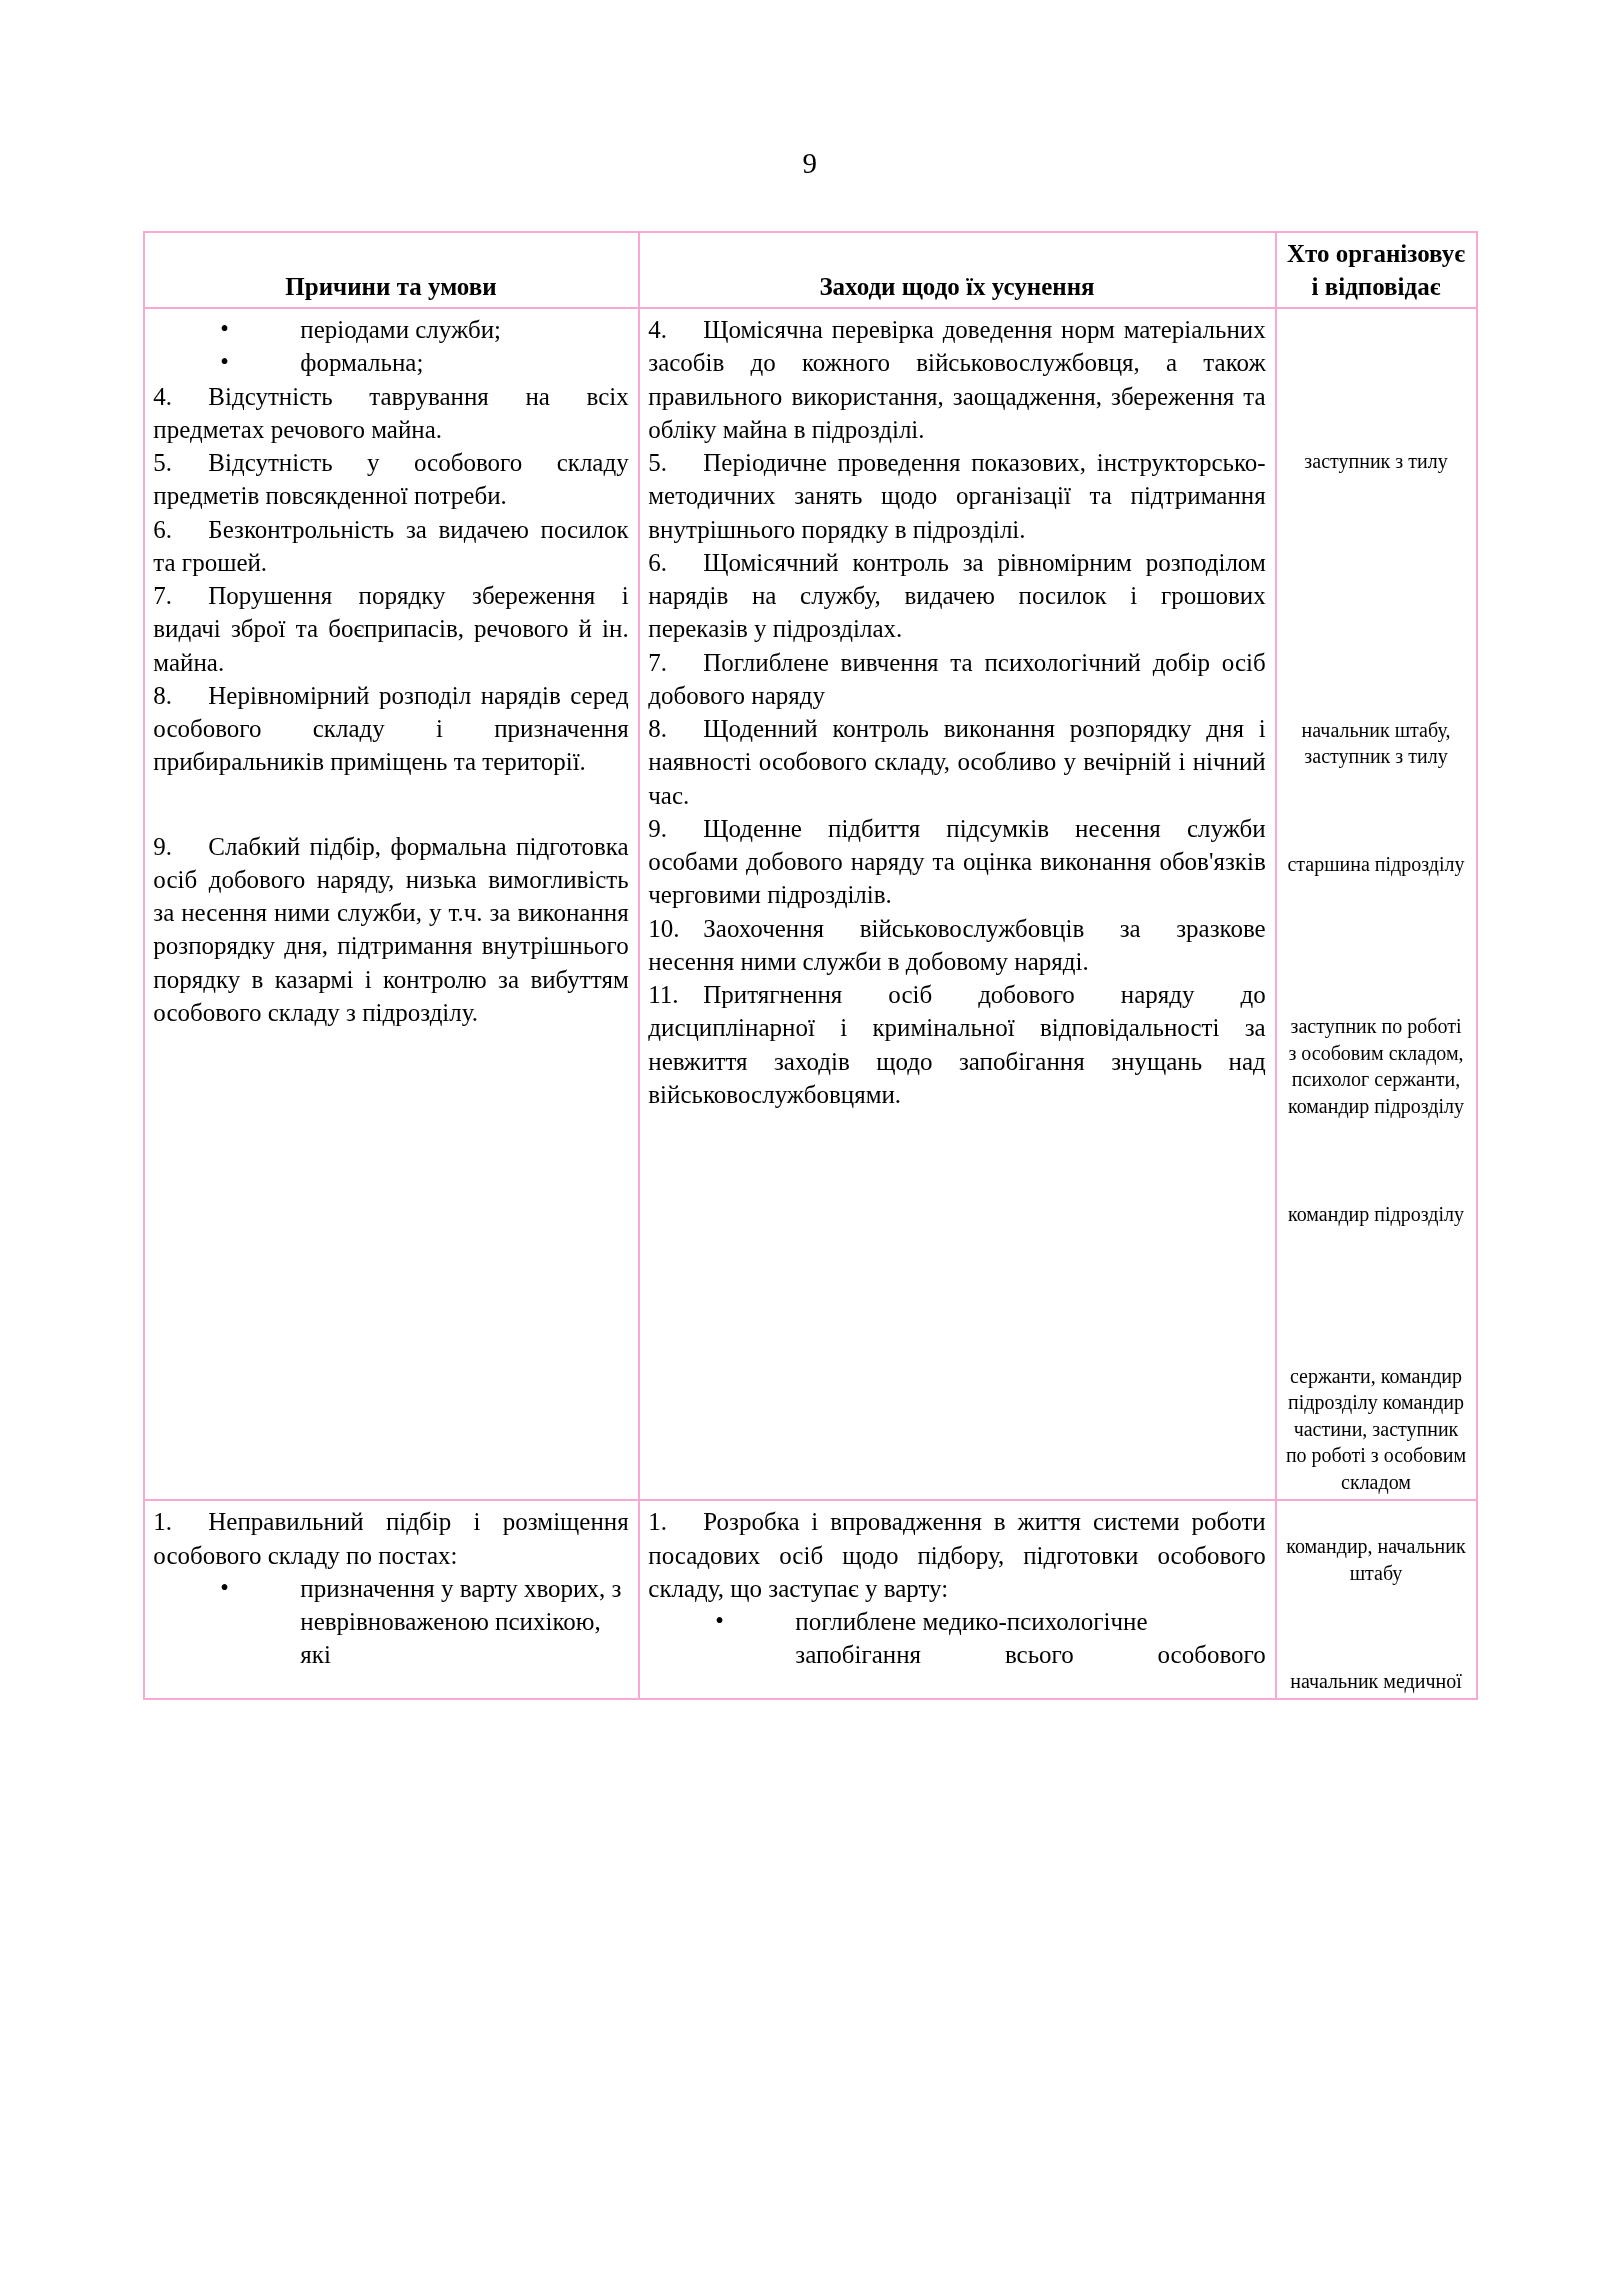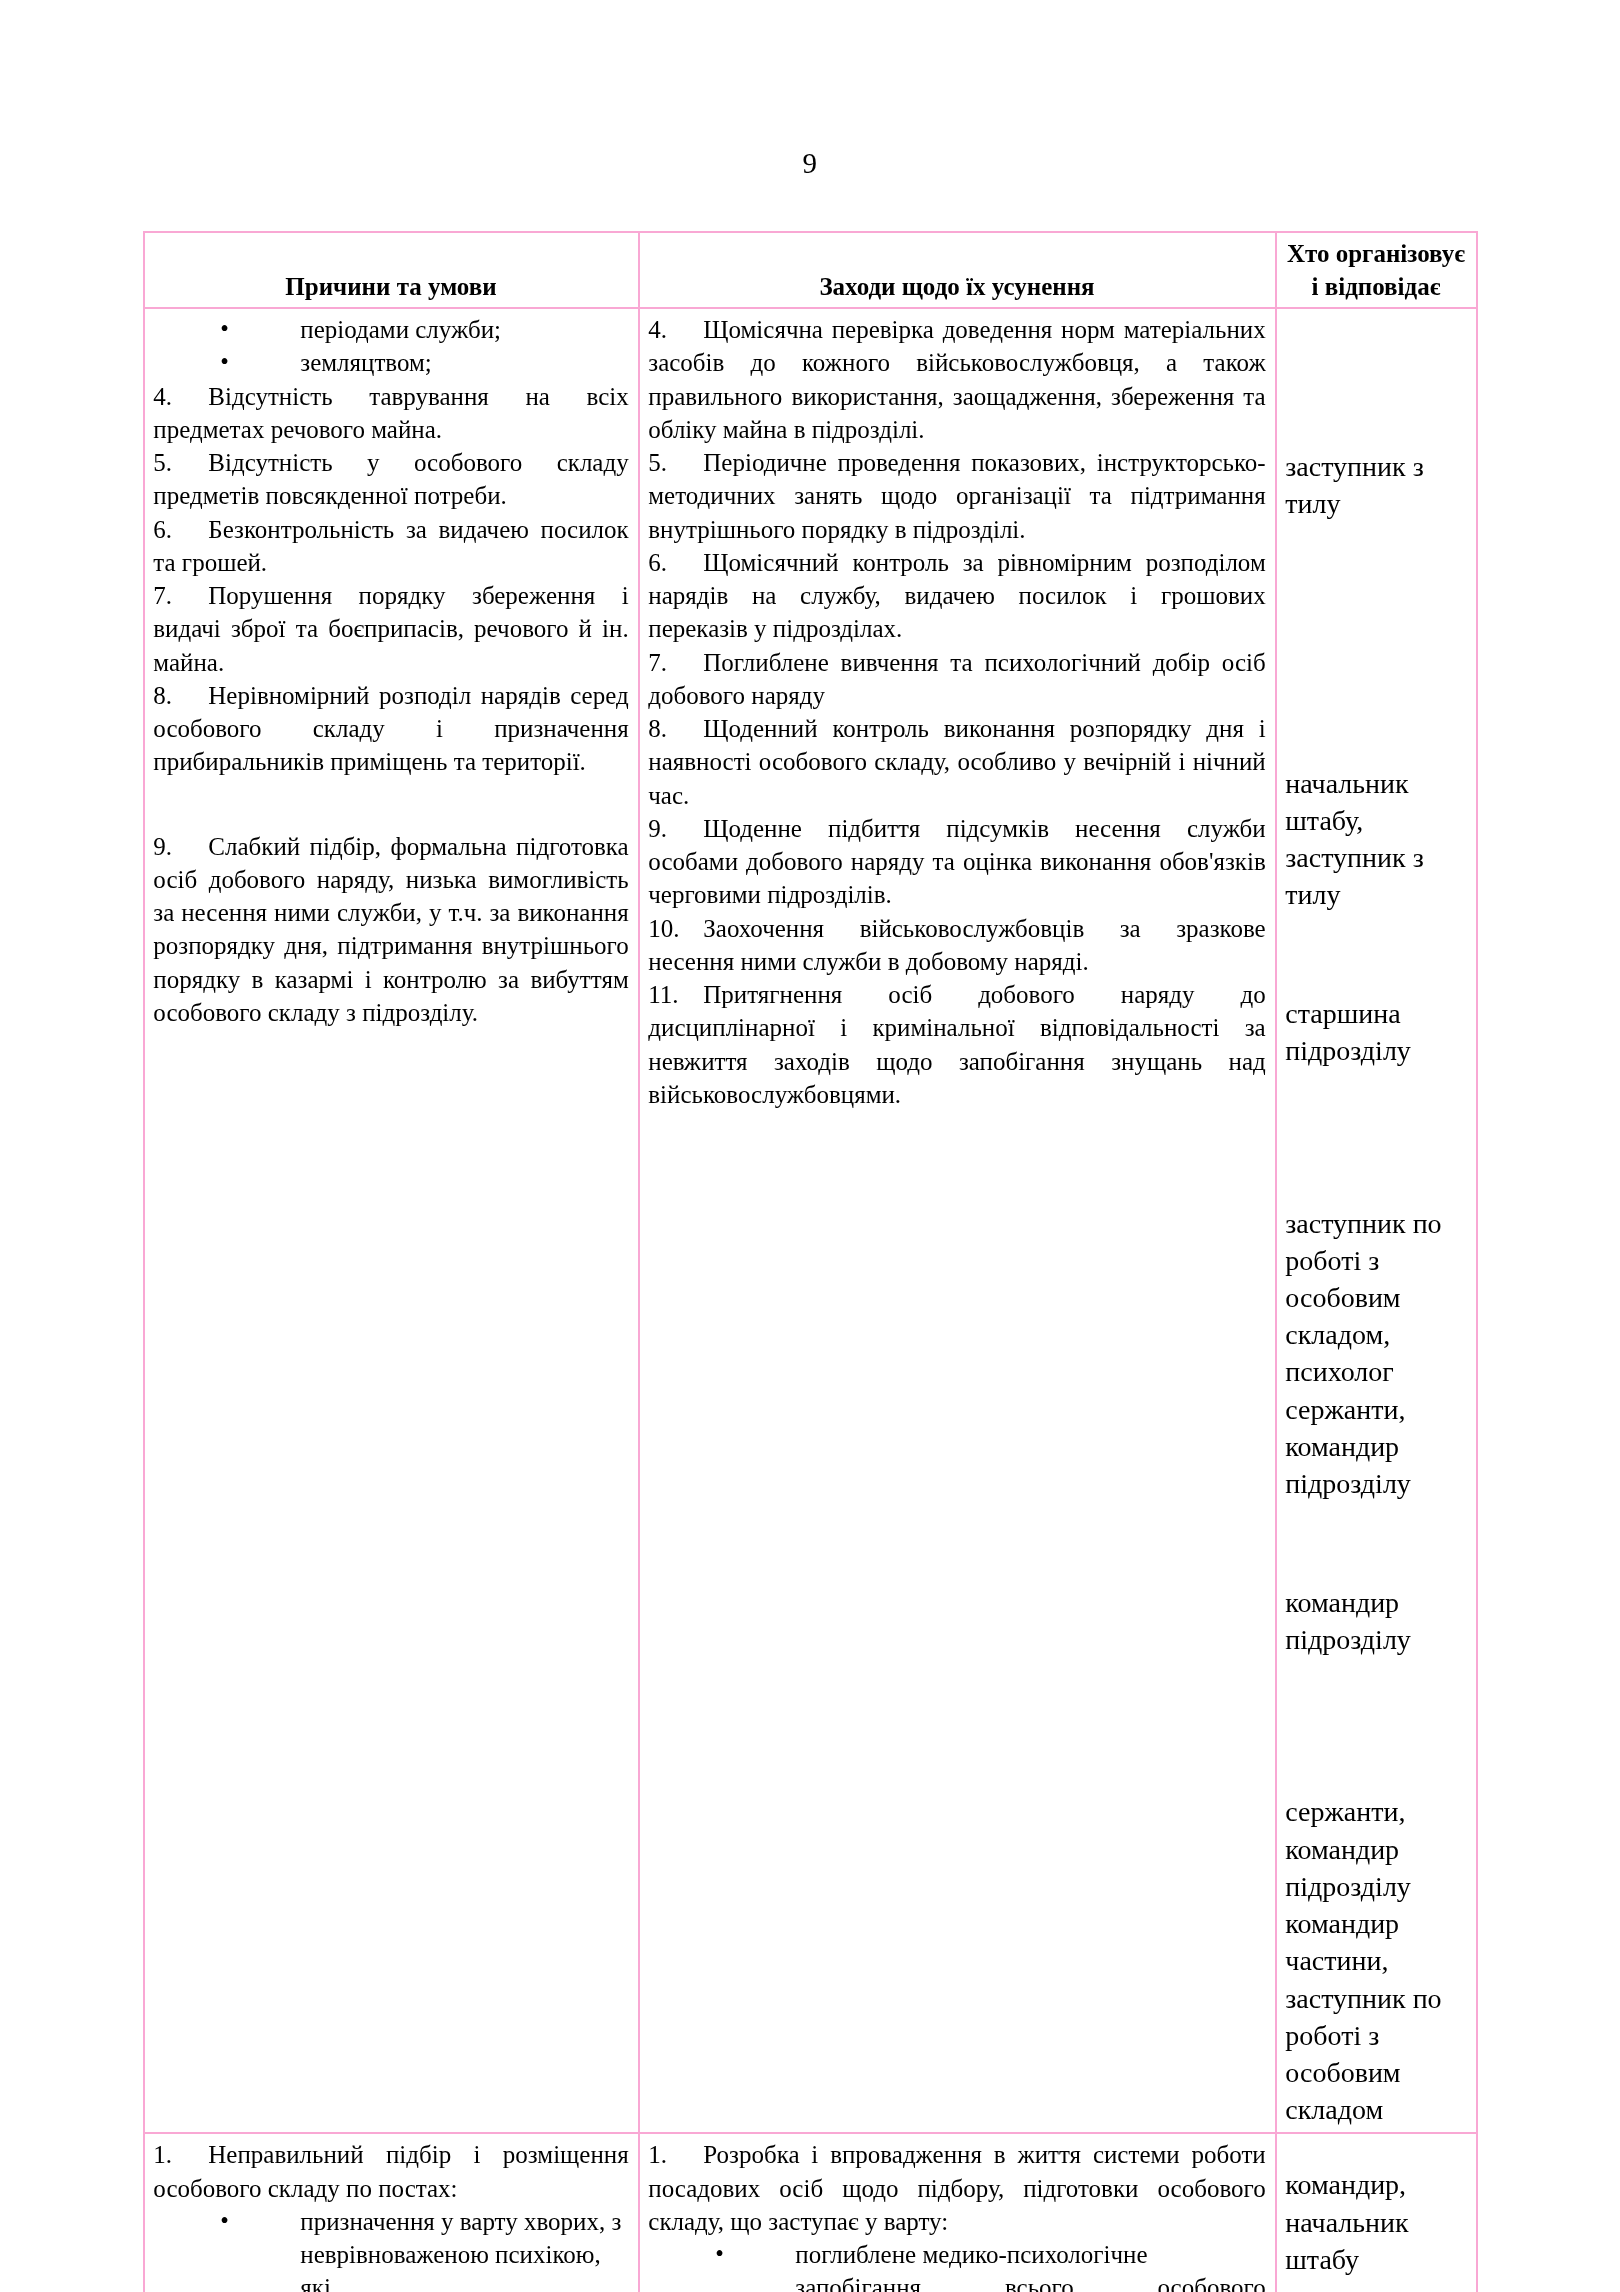--- a/index.html
+++ b/index.html
@@ -88,23 +88,23 @@
     display: block;
     text-align: justify;
     text-indent: 0;
   }
   .num-item .lead {
     display: inline-block;
     width: 55px;
     text-indent: 0;
   }
   .col3 p {
-    text-align: left;
+    text-align: center;
     text-indent: 0;
-    font-size: 28px;
+    font-size: 20px;
     line-height: 1.33;
     margin-top: 28px;
   }
   .col3 .sp { height: 25.5px; }
   .bandrow td {
     text-align: center;
     font-weight: bold;
     font-size: 25.5px;
     padding: 2.9px 0 2.9px 0;
   }
@@ -133,21 +133,21 @@
         <th class="hdr">Причини та умови</th>
         <th class="hdr">Заходи щодо їх усунення</th>
         <th class="hdr-3">Хто організовує і відповідає</th>
       </tr>
     </thead>
     <tbody>
       <tr>
         <td class="tall">
           <ul class="bul">
             <li>періодами служби;</li>
-            <li>земляцтвом;</li>
+            <li>формальна;</li>
           </ul>
           <p class="num-item"><span class="lead">4.</span><span class="justify-spread">Відсутність таврування на всіх предметах речового майна.</span></p>
           <p class="num-item"><span class="lead">5.</span><span>Відсутність у особового складу предметів повсякденної потреби.</span></p>
           <p class="num-item"><span class="lead">6.</span><span>Безконтрольність за видачею посилок та грошей.</span></p>
           <p class="num-item"><span class="lead">7.</span><span>Порушення порядку збереження і видачі зброї та боєприпасів, речового й ін. майна.</span></p>
           <p class="num-item"><span class="lead">8.</span><span>Нерівномірний розподіл нарядів серед особового складу і призначення прибиральників приміщень та території.</span></p>
           <p class="blank"></p>
           <p class="blank"></p>
           <p class="num-item"><span class="lead">9.</span><span>Слабкий підбір, формальна підготовка осіб добового наряду, низька вимогливість за несення ними служби, у т.ч. за виконання розпорядку дня, підтримання внутрішнього порядку в казармі і контролю за вибуттям особового складу з підрозділу.</span></p>
         </td>

